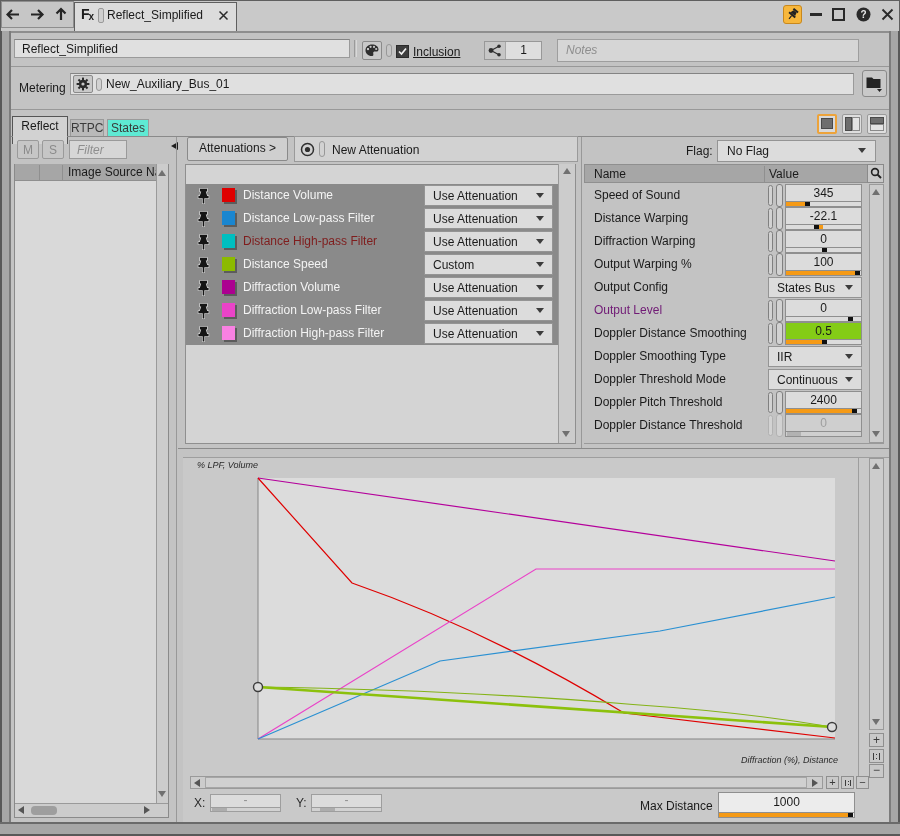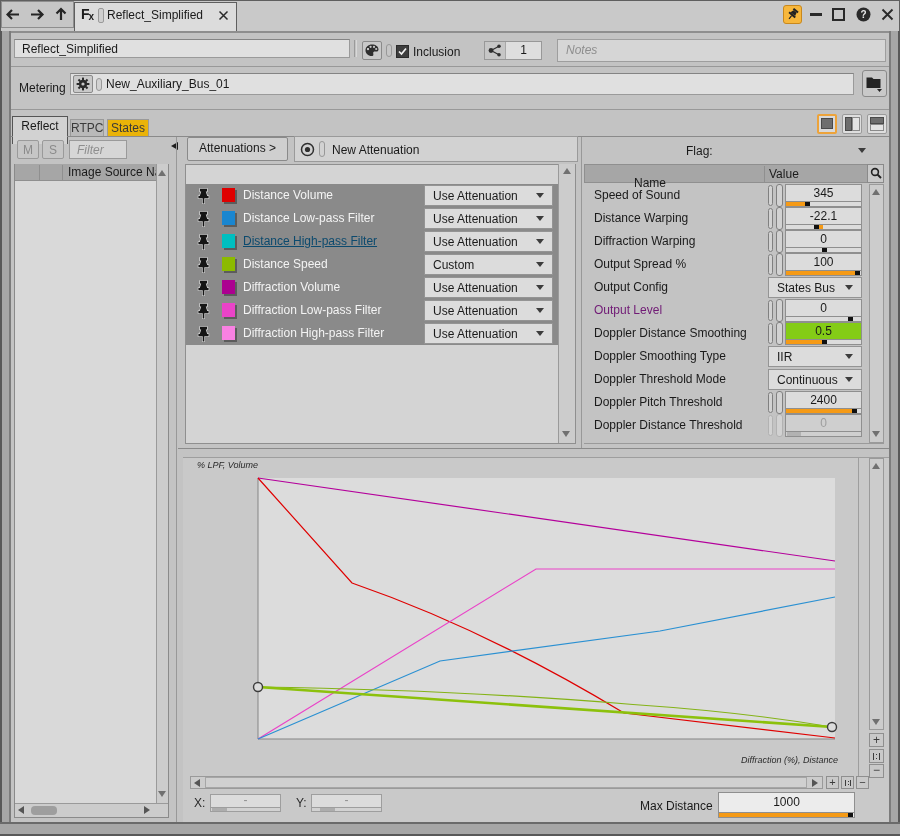--- a/index.html
+++ b/index.html
@@ -76,36 +76,36 @@
 <circle cx="5.6" cy="2.8" r="1.1" fill="#c9c9c9"></circle>
       <circle cx="9" cy="2.9" r="1.1" fill="#c9c9c9"></circle>
       <circle cx="11.2" cy="5" r="1.1" fill="#c9c9c9"></circle>
       <circle cx="3" cy="5.1" r="1.1" fill="#c9c9c9"></circle>
     </svg>
 <div class="abs" style="left:386px;top:44px;width:6px;height:13px;background:#c6c6c6;border:1px solid #989898;border-radius:3px;"></div>
 <div class="abs" style="left:396px;top:45px;width:13px;height:13px;background:#3d3d3d;border:1px solid #2a2a2a;"></div>
 <svg class="abs" style="left:397px;top:46px;" width="11" height="11" viewBox="0 0 11 11">
       <path d="M2,5.5 L4.5,8 L9,2.5" stroke="#f2f2f2" stroke-width="1.7" fill="none"></path>
     </svg>
-<div class="abs" style="left:413px;top:45px;">Inclusion</div>
+<div class="abs" style="left:413px;top:45px;text-decoration:underline;">Inclusion</div>
 <div class="abs" style="left:484px;top:41px;width:58px;height:19px;background:#c6c6c6;border:1px solid #989898;"></div>
 <svg class="abs" style="left:488px;top:44px;" width="14" height="13" viewBox="0 0 14 13">
 <g fill="#2f2f2f">
         <circle cx="3" cy="6.5" r="2.4"></circle>
         <circle cx="11" cy="2.2" r="1.8"></circle>
         <circle cx="11" cy="10.8" r="1.8"></circle>
       </g>
 <g stroke="#2f2f2f" stroke-width="1.2">
         <path d="M3,6.5 L11,2.2 M3,6.5 L11,10.8"></path>
       </g>
     </svg>
 <div class="abs" style="left:505px;top:42px;width:36px;height:17px;background:#dedede;border-left:1px solid #a8a8a8;">
       <div style="text-align:center;padding-top:1px;">1</div>
     </div>
-<div class="abs" style="left:557px;top:39px;width:329px;height:23px;background:#d6d6d6;border:1px solid #9e9e9e;">
+<div class="abs" style="left:557px;top:39px;width:302px;height:23px;background:#d6d6d6;border:1px solid #9e9e9e;">
       <div class="it" style="padding:3px 0 0 8px;">Notes</div>
     </div>
 <div class="abs" style="left:11px;top:66px;width:878px;height:1px;background:#989898;"></div>
 <div class="abs" style="left:19px;top:81px;">Metering</div>
 <div class="abs fld" style="left:70px;top:73px;width:784px;height:22px;"></div>
 <div class="abs btn" style="left:73px;top:75px;width:20px;height:18px;"></div>
 <svg class="abs" style="left:76px;top:77px;" width="14" height="14" viewBox="0 0 14 14">
 <g fill="#2b2b2b">
         <circle cx="7" cy="7" r="4.2"></circle>
 <g>
@@ -127,21 +127,21 @@
 <div class="abs" style="left:106px;top:77px;">New_Auxiliary_Bus_01</div>
 <div class="abs" style="left:862px;top:70px;width:25px;height:27px;background:#c9c9c9;border:1px solid #8a8a8a;border-radius:3px;"></div>
 <svg class="abs" style="left:866px;top:76px;" width="17" height="16" viewBox="0 0 17 16">
 <path fill="#242424" d="M0.5,1.5 L6,1.5 L7.5,3 L14.5,3 L14.5,12 L0.5,12 Z"></path>
 <polygon fill="#242424" points="11,13 16,13 13.5,16"></polygon>
     </svg>
 <div class="abs" style="left:11px;top:109px;width:878px;height:1px;background:#989898;"></div>
 <div class="abs" style="left:70px;top:119px;width:34px;height:17px;background:#b9b9b9;border:1px solid #9a9a9a;border-bottom:none;">
       <div style="text-align:center;padding-top:1px;color:#3a3a3a;">RTPC</div>
     </div>
-<div class="abs" style="left:107px;top:119px;width:42px;height:17px;background:#eab308;border:1px solid #9a9a9a;border-bottom:none;">
+<div class="abs" style="left:107px;top:119px;width:42px;height:17px;background:#5eead4;border:1px solid #9a9a9a;border-bottom:none;">
       <div style="text-align:center;padding-top:1px;color:#3a3a3a;">States</div>
     </div>
 <div class="abs" style="left:12px;top:116px;width:56px;height:28px;background:#d2d2d2;border:1px solid #555;border-bottom:none;">
       <div style="text-align:center;padding-top:2px;">Reflect</div>
     </div>
 <div class="abs" style="left:817px;top:114px;width:20px;height:20px;background:#d9d9d9;border:2px solid #edA33a;border-radius:2px;">
       <div style="position:absolute;left:2px;top:2px;width:12px;height:11px;background:#6e6e6e;border:1px solid #4a4a4a;"></div>
     </div>
 <div class="abs" style="left:842px;top:114px;width:20px;height:20px;background:#dedede;border:1px solid #9a9a9a;border-radius:2px;">
       <div style="position:absolute;left:2px;top:2px;width:7px;height:14px;background:#6e6e6e;border:1px solid #4a4a4a;"></div>
@@ -209,21 +209,21 @@
 <div class="abs" style="left:243px;top:211px;color:#f4f4f4;">Distance Low-pass Filter</div>
 <div class="abs ddw" style="left:424px;top:208px;width:129px;height:21px;">
       <div style="padding:3px 0 0 8px;">Use Attenuation</div>
     </div>
 <div class="abs ddarrow" style="left:536px;top:216px;"></div>
 <div class="abs" style="left:186px;top:230px;width:372px;height:23px;background:#8a8a8a;"></div>
 <svg class="abs" style="left:196px;top:234px;" width="15" height="16" viewBox="0 0 15 16">
 <polygon points="4,0.8 11,0.8 11,3.4 9.8,3.4 11.2,8 12.6,8 12.6,10.2 8.3,10.2 8.3,15.4 6.7,15.4 6.7,10.2 2.4,10.2 2.4,8 3.8,8 5.2,3.4 4,3.4" fill="#151515" stroke="#e2e2e2" stroke-width="1.2" paint-order="stroke"></polygon>
     </svg>
 <div class="abs" style="left:222px;top:234px;width:13px;height:14px;background:#00bfc0;box-shadow:2px 2px 0 rgba(45,45,45,0.5);"></div>
-<div class="abs" style="left:243px;top:234px;color:#0c4a6e;text-decoration:underline;">Distance High-pass Filter</div>
+<div class="abs" style="left:243px;top:234px;color:#7f1d1d;">Distance High-pass Filter</div>
 <div class="abs ddw" style="left:424px;top:231px;width:129px;height:21px;">
       <div style="padding:3px 0 0 8px;">Use Attenuation</div>
     </div>
 <div class="abs ddarrow" style="left:536px;top:239px;"></div>
 <div class="abs" style="left:186px;top:253px;width:372px;height:23px;background:#8a8a8a;"></div>
 <svg class="abs" style="left:196px;top:257px;" width="15" height="16" viewBox="0 0 15 16">
 <polygon points="4,0.8 11,0.8 11,3.4 9.8,3.4 11.2,8 12.6,8 12.6,10.2 8.3,10.2 8.3,15.4 6.7,15.4 6.7,10.2 2.4,10.2 2.4,8 3.8,8 5.2,3.4 4,3.4" fill="#151515" stroke="#e2e2e2" stroke-width="1.2" paint-order="stroke"></polygon>
     </svg>
 <div class="abs" style="left:222px;top:257px;width:13px;height:14px;background:#8cba00;box-shadow:2px 2px 0 rgba(45,45,45,0.5);"></div>
 <div class="abs" style="left:243px;top:257px;color:#f4f4f4;">Distance Speed</div>
@@ -256,23 +256,26 @@
 <polygon points="4,0.8 11,0.8 11,3.4 9.8,3.4 11.2,8 12.6,8 12.6,10.2 8.3,10.2 8.3,15.4 6.7,15.4 6.7,10.2 2.4,10.2 2.4,8 3.8,8 5.2,3.4 4,3.4" fill="#151515" stroke="#e2e2e2" stroke-width="1.2" paint-order="stroke"></polygon>
     </svg>
 <div class="abs" style="left:222px;top:326px;width:13px;height:14px;background:#f981e2;box-shadow:2px 2px 0 rgba(45,45,45,0.5);"></div>
 <div class="abs" style="left:243px;top:326px;color:#f4f4f4;">Diffraction High-pass Filter</div>
 <div class="abs ddw" style="left:424px;top:323px;width:129px;height:21px;">
       <div style="padding:3px 0 0 8px;">Use Attenuation</div>
     </div>
 <div class="abs ddarrow" style="left:536px;top:331px;"></div>
 <div class="abs" style="left:581px;top:137px;width:1px;height:311px;background:#989898;"></div>
 <div class="abs" style="left:686px;top:144px;">Flag:</div>
+<div class="abs ddw" style="left:717px;top:140px;width:159px;height:22px;">
+      <div style="padding:3px 0 0 9px;">No Flag</div>
+    </div>
 <div class="abs ddarrow" style="left:858px;top:148px;"></div>
 <div class="abs" style="left:584px;top:164px;width:300px;height:19px;background:#a6a6a6;border:1px solid #8f8f8f;">
-      <div style="position:absolute;left:9px;top:11px;margin-left:40px;">Name</div>
+      <div style="position:absolute;left:9px;top:2px;">Name</div>
       <div style="position:absolute;left:179px;top:1px;width:1px;height:17px;background:#8f8f8f;"></div>
       <div style="position:absolute;left:184px;top:2px;">Value</div>
     </div>
 <div class="abs" style="left:867px;top:164px;width:17px;height:19px;background:#c9c9c9;border:1px solid #8a8a8a;"></div>
 <svg class="abs" style="left:870px;top:167px;" width="12" height="13" viewBox="0 0 12 13">
 <circle cx="5" cy="5" r="3.4" fill="none" stroke="#222" stroke-width="1.6"></circle>
       <path d="M7.6,7.6 L11,11" stroke="#222" stroke-width="2"></path>
     </svg>
 <div class="abs" style="left:869px;top:184px;width:15px;height:259px;background:#cccccc;border:1px solid #9a9a9a;"></div>
 <div class="abs tri-up" style="left:872px;top:189px;"></div>
@@ -299,21 +302,21 @@
     </div>
 <div class="abs" style="left:594px;top:234px;color:#1a1a1a;">Diffraction Warping</div>
 <div class="cap" style="left:768px;top:231px;width:5px;height:21px;border-color:#808080;"></div>
 <div class="cap" style="left:776px;top:230px;width:7px;height:23px;border-color:#808080;"></div>
 <div class="abs" style="left:785px;top:230px;width:77px;height:17px;background:#dcdcdc;border:1px solid #8f8f8f;border-bottom:none;">
       <div style="text-align:center;padding-top:1px;color:#1a1a1a;">0</div>
     </div>
 <div class="abs" style="left:785px;top:247px;width:77px;height:6px;background:#dcdcdc;border:1px solid #8f8f8f;">
       <div style="position:absolute;left:36px;top:0;width:5px;height:4px;background:#111;"></div>
     </div>
-<div class="abs" style="left:594px;top:257px;color:#1a1a1a;">Output Spread %</div>
+<div class="abs" style="left:594px;top:257px;color:#1a1a1a;">Output Warping %</div>
 <div class="cap" style="left:768px;top:254px;width:5px;height:21px;border-color:#808080;"></div>
 <div class="cap" style="left:776px;top:253px;width:7px;height:23px;border-color:#808080;"></div>
 <div class="abs" style="left:785px;top:253px;width:77px;height:17px;background:#dcdcdc;border:1px solid #8f8f8f;border-bottom:none;">
       <div style="text-align:center;padding-top:1px;color:#1a1a1a;">100</div>
     </div>
 <div class="abs" style="left:785px;top:270px;width:77px;height:6px;background:#dcdcdc;border:1px solid #8f8f8f;">
       <div style="position:absolute;left:0px;top:0;width:69px;height:4px;background:#f59a16;"></div>
       <div style="position:absolute;left:69px;top:0;width:5px;height:4px;background:#111;"></div>
     </div>
 <div class="abs" style="left:594px;top:280px;color:#1a1a1a;">Output Config</div>

